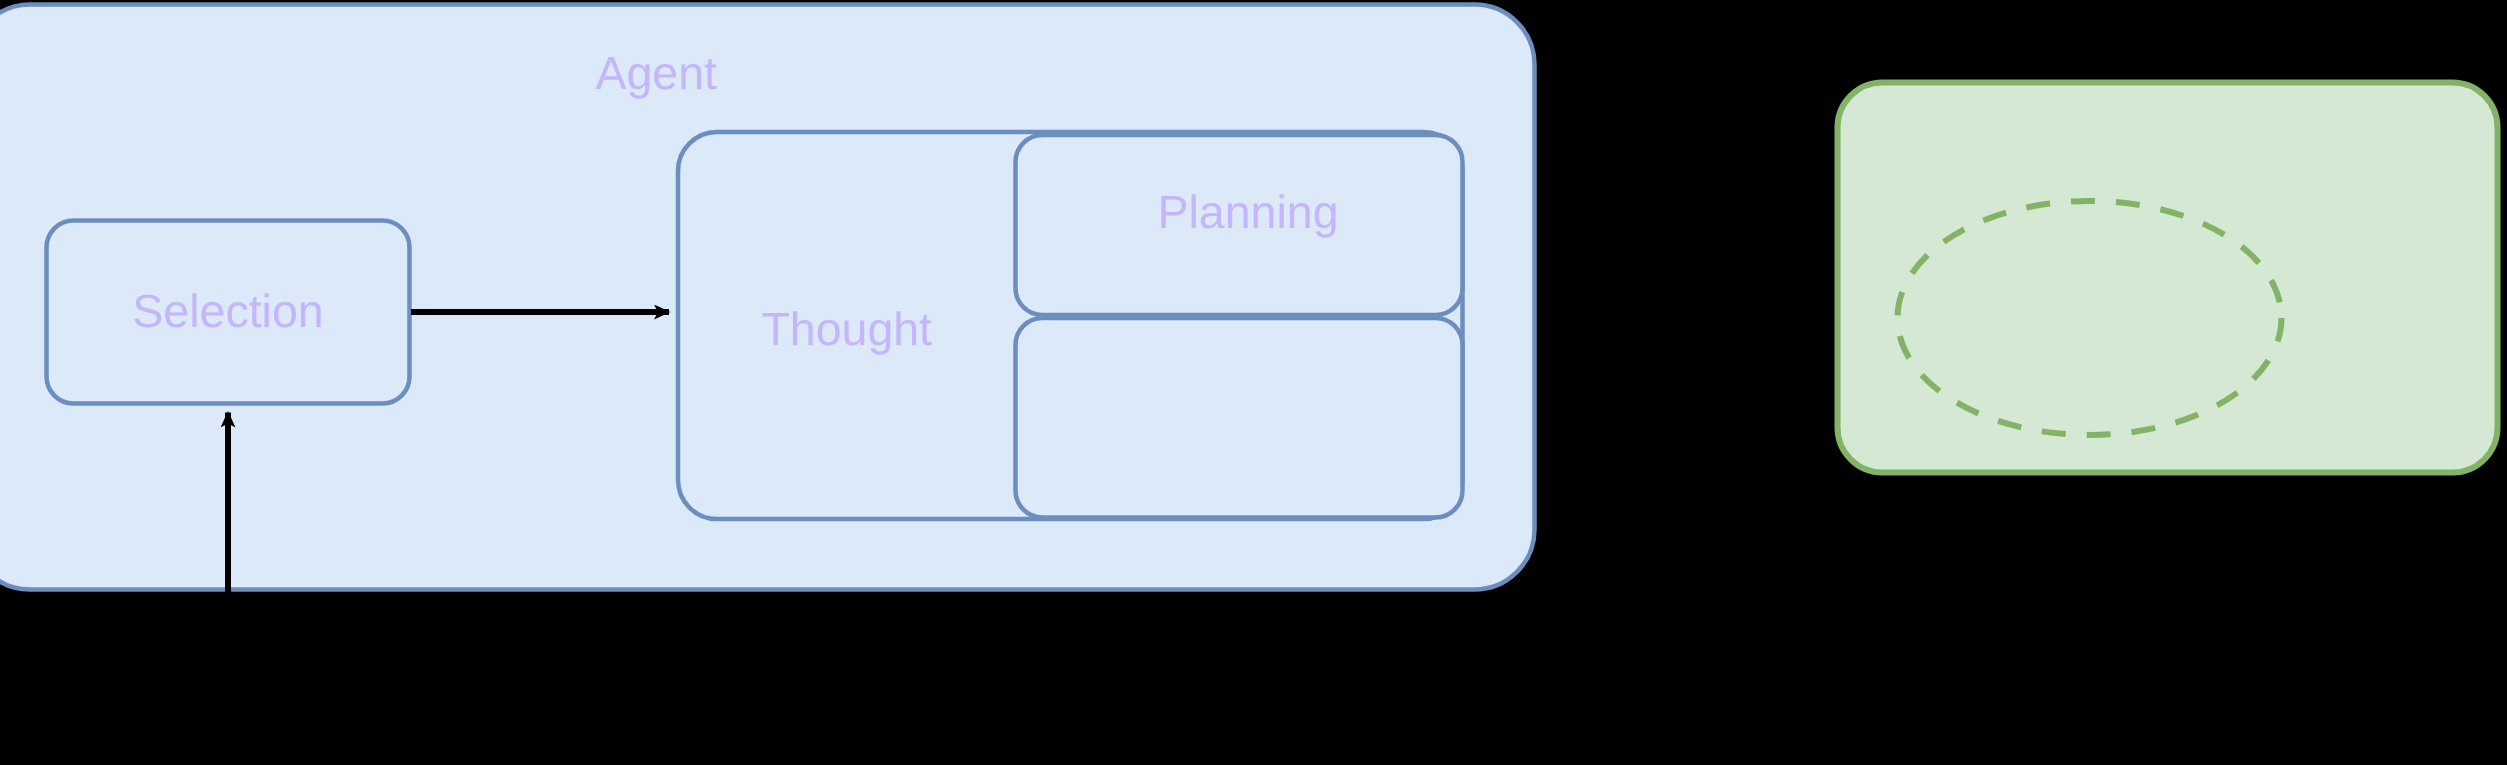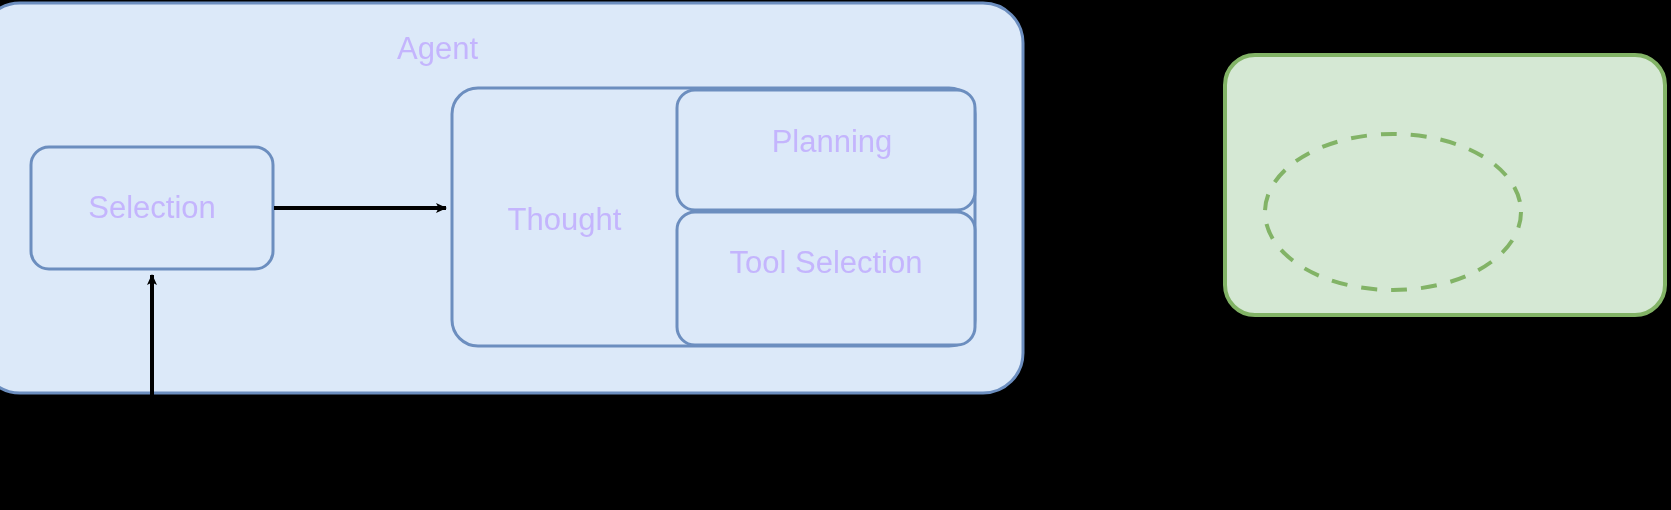--- a/index.html
+++ b/index.html
@@ -68,17 +68,16 @@
   </svg>
 
   <div class="label" style="left:0px; top:32px; width:875px;">Agent</div>
 
   <div class="label" style="left:31px; top:191px; width:242px;">Selection</div>
 
   <div class="label" style="left:452px; top:191px; width:225px;margin-top:12px;">Thought</div>
 
   <div class="label" style="left:677px; top:125px; width:310px;">Planning</div>
 
-  <div class="label" style="left:677px; top:246px; width:298px;">Tool Selection</div>
 
 
 
 </div>
 
 </body></html>

